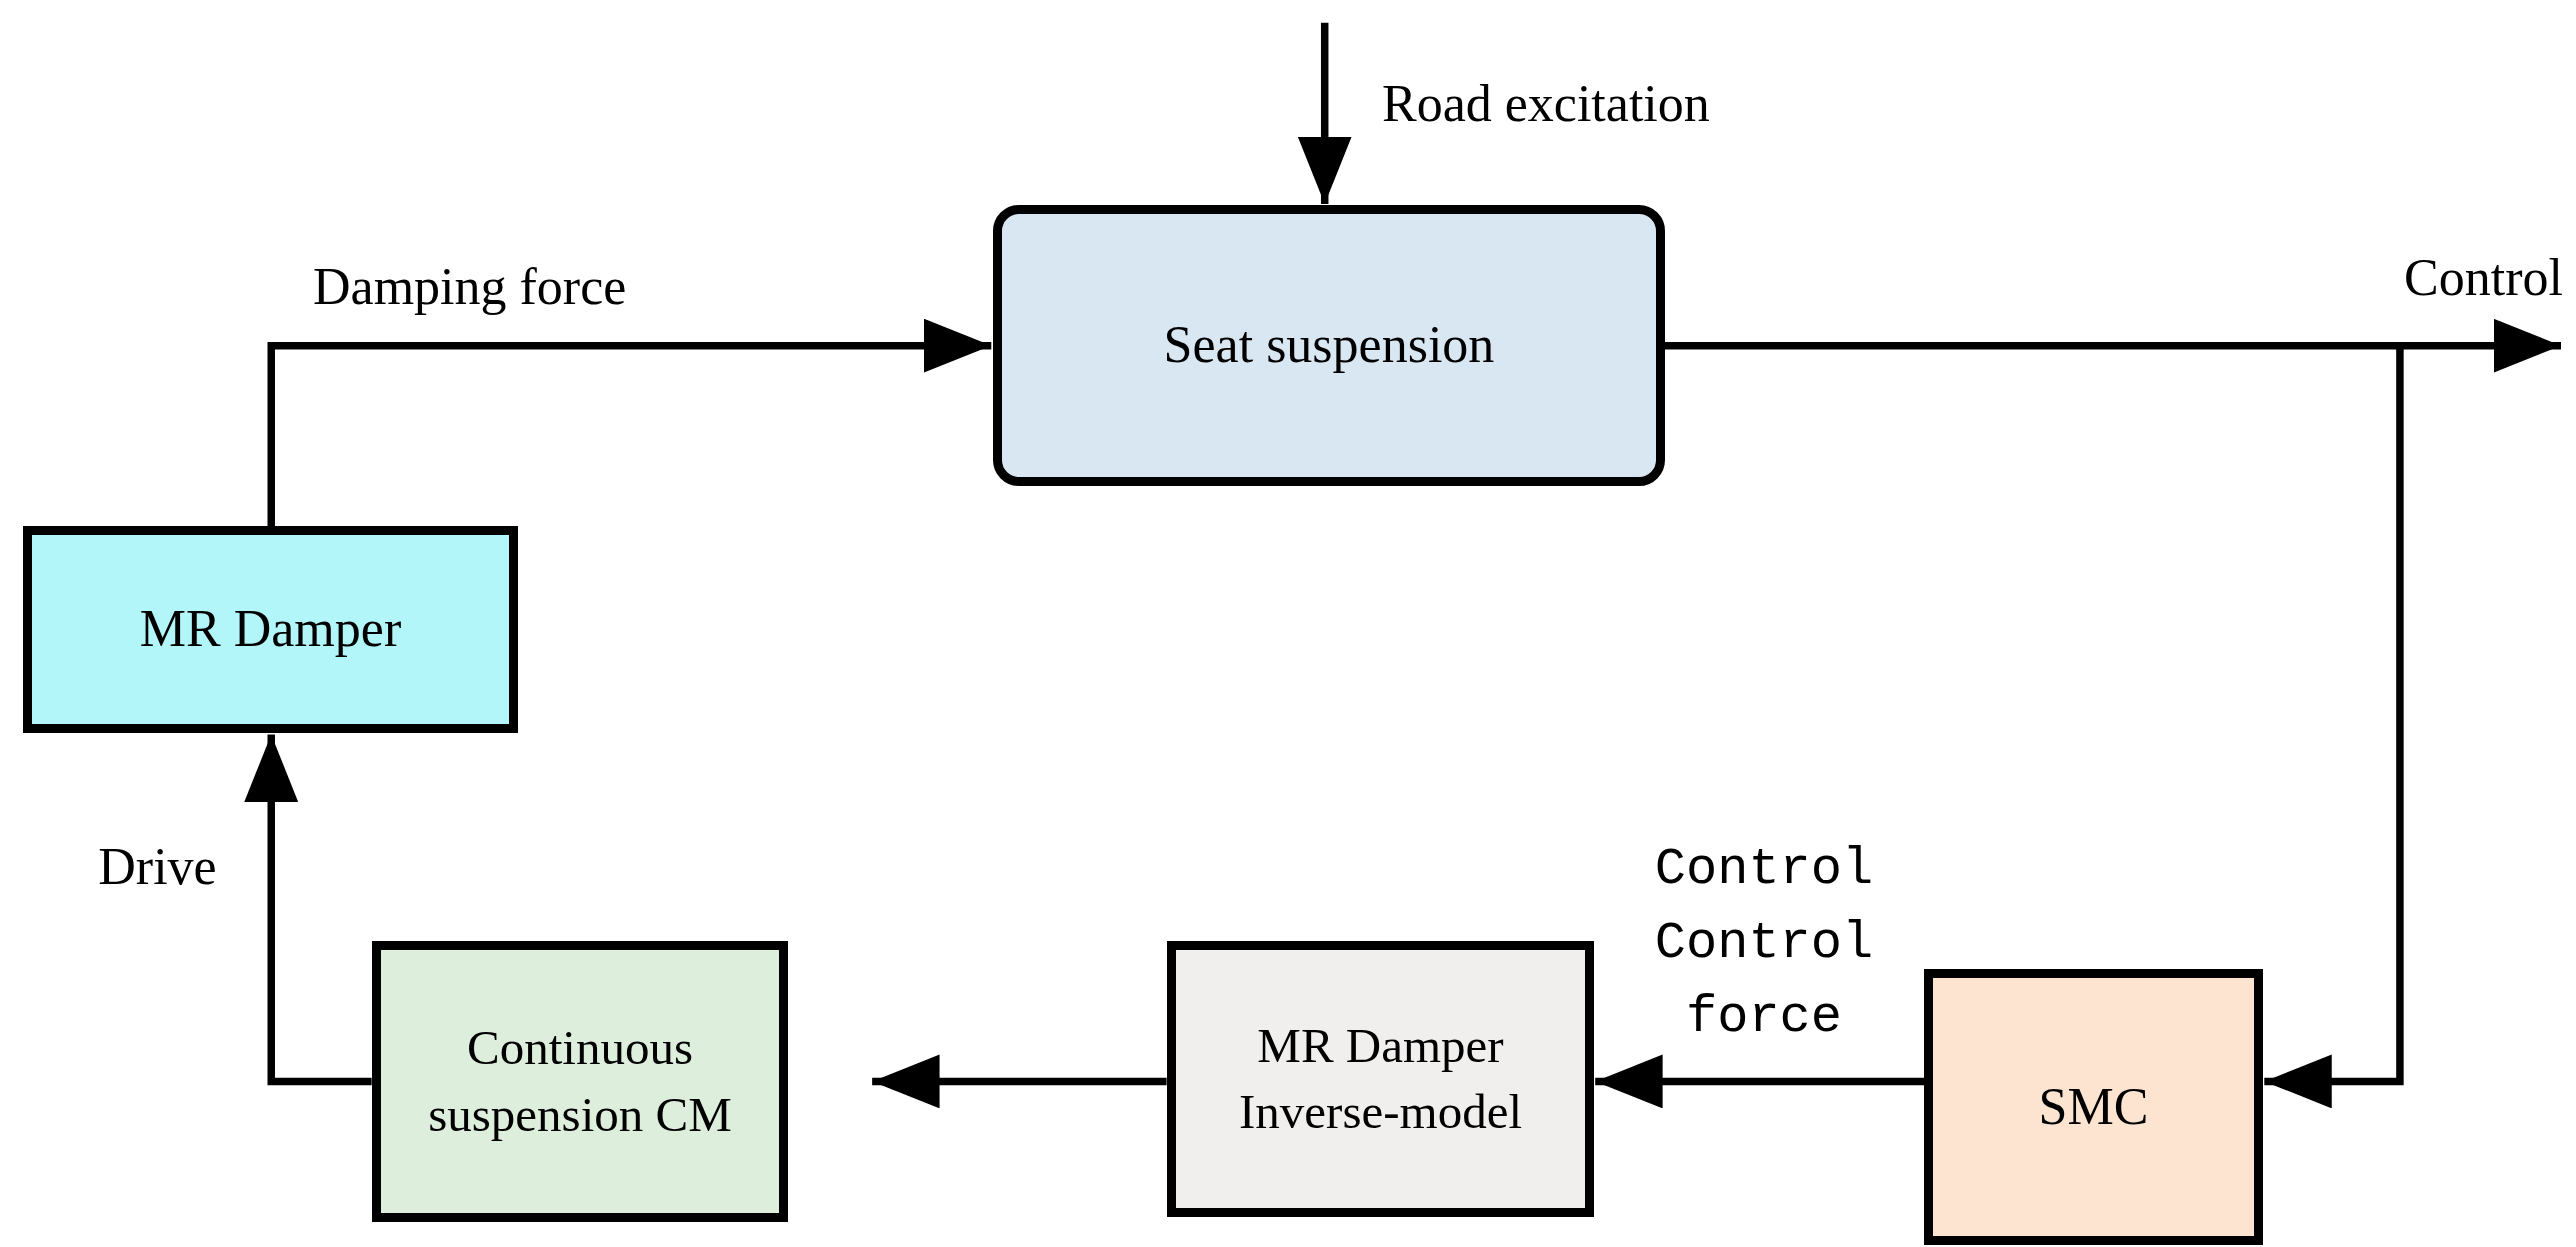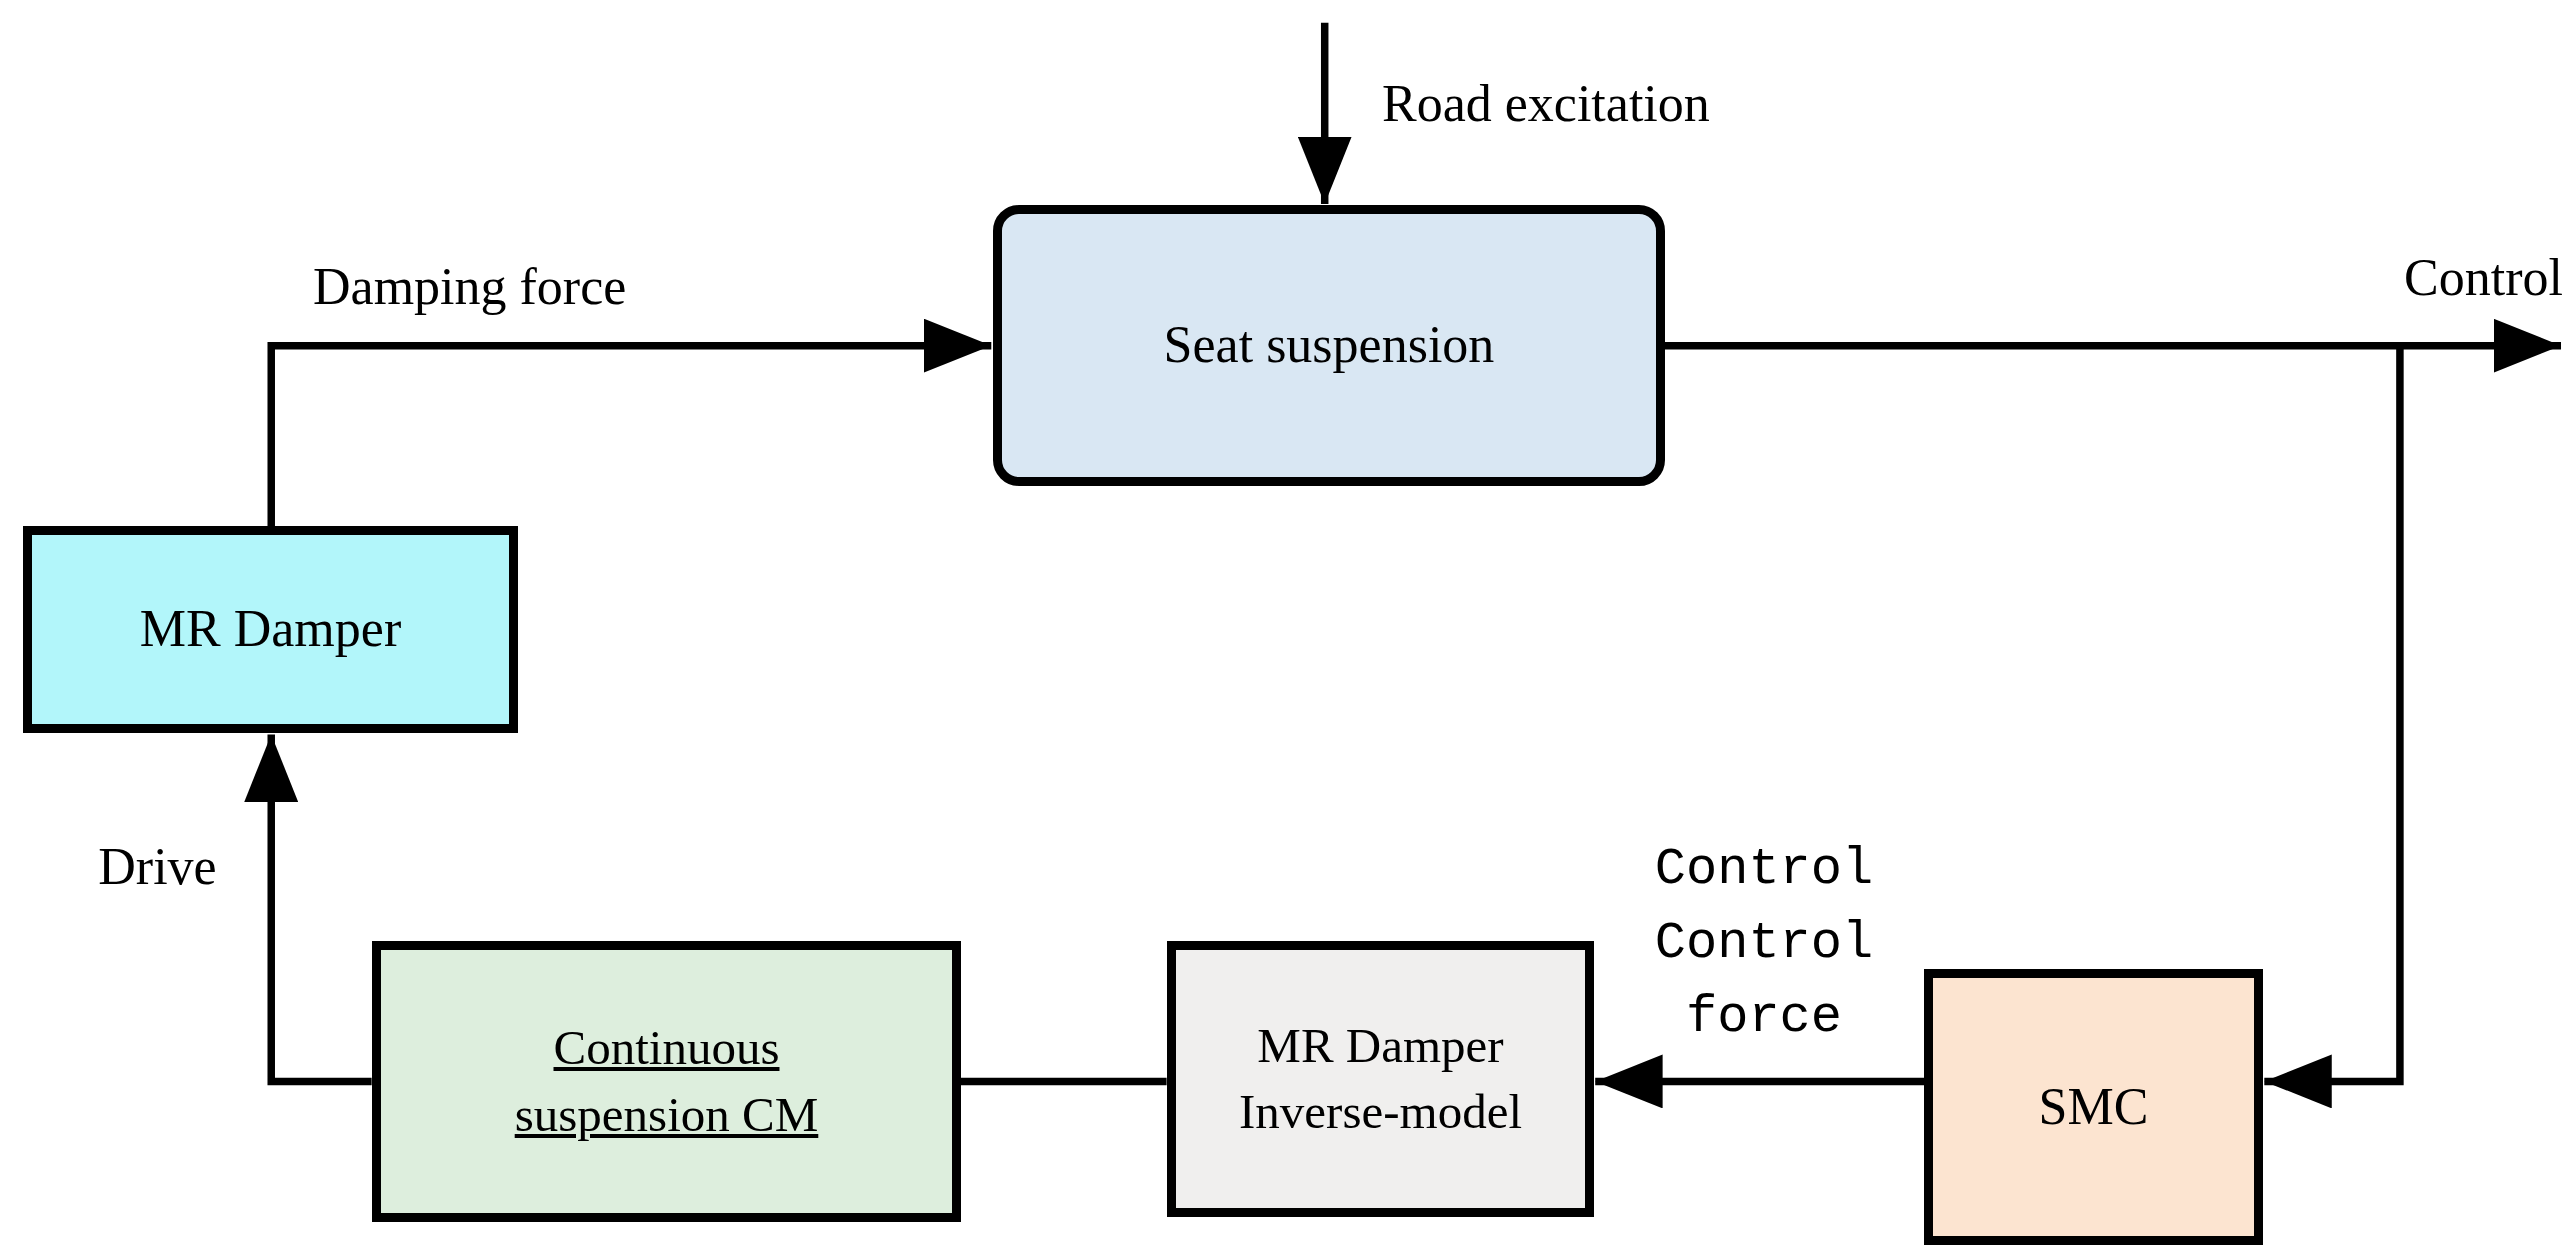--- a/index.html
+++ b/index.html
@@ -25,21 +25,21 @@
     flex-direction: column;
     align-items: center;
     justify-content: center;
     text-align: center;
     font-size: 52px;
     line-height: 1.35;
   }
   .block span { display: block; white-space: nowrap; }
   #box-seat { left: 993px; top: 205px;  width: 672px; height: 281px; border-radius: 26px; }
   #box-mr   { left: 23px;   top: 526px;  width: 495px; height: 207px; }
-  #box-cm   { left: 372px;  top: 941px; width: 589px; height: 281px; font-size: 49px; text-decoration: underline; }
+  #box-cm   { left: 372px;  top: 941px; width: 416px; height: 281px; font-size: 49px; }
   #box-inv  { left: 1167px; top: 941px; width: 427px; height: 276px; font-size: 49px; }
   #box-smc  { left: 1924px; top: 941px; width: 339px; height: 276px; }
   .edge-label {
     position: absolute;
     font-size: 52px;
     line-height: 1.42;
     white-space: nowrap;
   }
   .edge-label.center { text-align: center; white-space: normal; }
   #lbl-road    { left: 1382px; top: 67px; }

